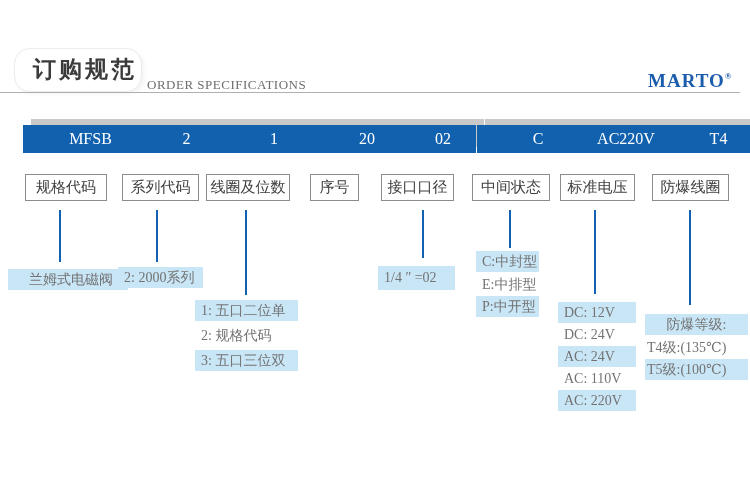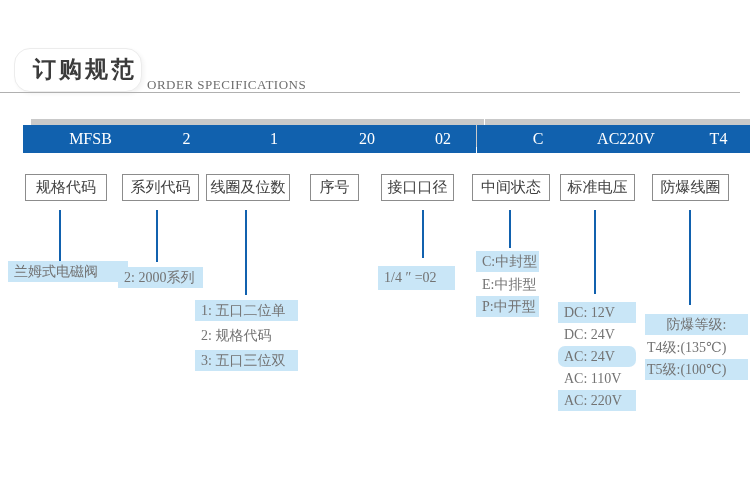--- a/index.html
+++ b/index.html
@@ -60,20 +60,21 @@
   .note.center{text-align:center;padding-left:0;}
 </style>
 </head>
 <body>
 
 <div class="page">
 
   <div class="title-box"></div>
   <h1 class="title-cn">订购规范</h1>
   <div class="title-en">ORDER SPECIFICATIONS</div>
+  <div class="brand"><span>MARTO</span><sup>®</sup></div>
   <div class="header-rule"></div>
 
   <div class="chip" style="left:23px;width:79px;">MFSB</div>
   <div class="chip" style="left:125px;width:67px;">2</div>
   <div class="chip" style="left:213px;width:66px;">1</div>
   <div class="chip" style="left:298px;width:82px;">20</div>
   <div class="chip" style="left:382px;width:66px;">02</div>
   <div class="chip" style="left:477px;width:66px;">C</div>
   <div class="chip" style="left:566px;width:64px;">AC220V</div>
   <div class="chip" style="left:658px;width:65px;">T4</div>
@@ -88,37 +89,37 @@
   <div class="flabel" style="left:652px;width:75px;">防爆线圈</div>
 
   <div class="connector" style="left:59px;top:210px;height:52px;"></div>
   <div class="connector" style="left:156px;top:210px;height:52px;"></div>
   <div class="connector" style="left:245px;top:210px;height:85px;"></div>
   <div class="connector" style="left:422px;top:210px;height:48px;"></div>
   <div class="connector" style="left:509px;top:210px;height:38px;"></div>
   <div class="connector" style="left:594px;top:210px;height:84px;"></div>
   <div class="connector" style="left:689px;top:210px;height:95px;"></div>
 
-  <div class="note hl" style="left:8px;top:261px;width:120px;">兰姆式电磁阀</div>
+  <div class="note hl" style="left:8px;top:269px;width:120px;text-align:center;">兰姆式电磁阀</div>
 
   <div class="note hl" style="left:118px;top:267px;width:85px;">2: 2000系列</div>
 
   <div class="note hl" style="left:195px;top:300px;width:103px;">1: 五口二位单</div>
   <div class="note" style="left:195px;top:325px;width:103px;">2: 规格代码</div>
   <div class="note hl" style="left:195px;top:350px;width:103px;">3: 五口三位双</div>
 
   <div class="note hl" style="left:378px;top:266px;width:77px;height:24px;line-height:24px;">1/4 ″ =02</div>
 
   <div class="note hl" style="left:476px;top:251px;width:63px;">C:中封型</div>
   <div class="note" style="left:476px;top:274px;width:63px;">E:中排型</div>
   <div class="note hl" style="left:476px;top:296px;width:63px;">P:中开型</div>
 
   <div class="note hl" style="left:558px;top:302px;width:78px;">DC: 12V</div>
   <div class="note" style="left:558px;top:324px;width:78px;">DC: 24V</div>
-  <div class="note hl" style="left:558px;top:346px;width:78px;border-radius:7px;">AC: 24V</div>
+  <div class="note hl" style="left:558px;top:346px;width:78px;">AC: 24V</div>
   <div class="note" style="left:558px;top:368px;width:78px;">AC: 110V</div>
   <div class="note hl" style="left:558px;top:390px;width:78px;">AC: 220V</div>
 
   <div class="note hl center" style="left:645px;top:314px;width:103px;">防爆等级:</div>
   <div class="note" style="left:645px;top:337px;width:103px;padding-left:2px;">T4级:(135℃)</div>
   <div class="note hl" style="left:645px;top:359px;width:103px;padding-left:2px;">T5级:(100℃)</div>
 
 </div>
 
 </body></html>

